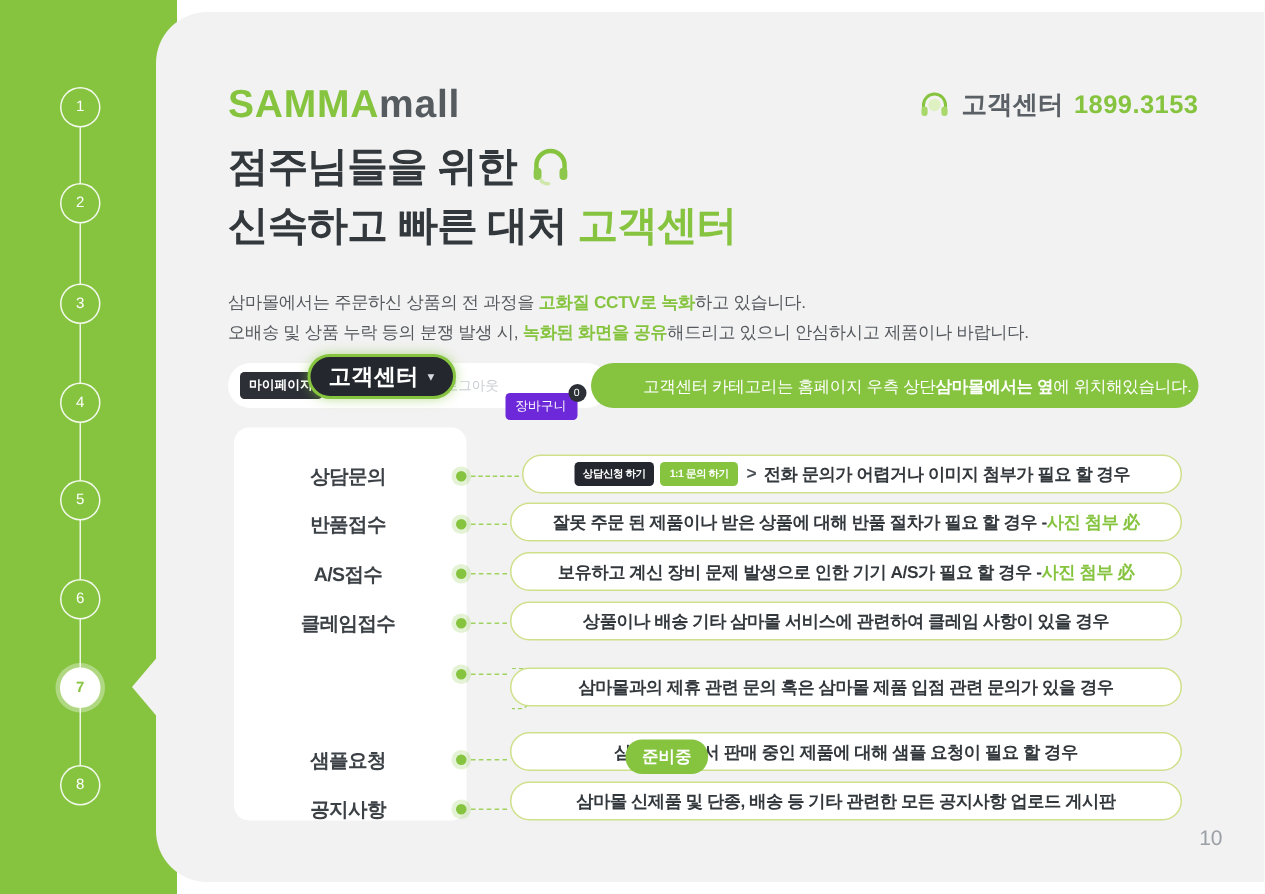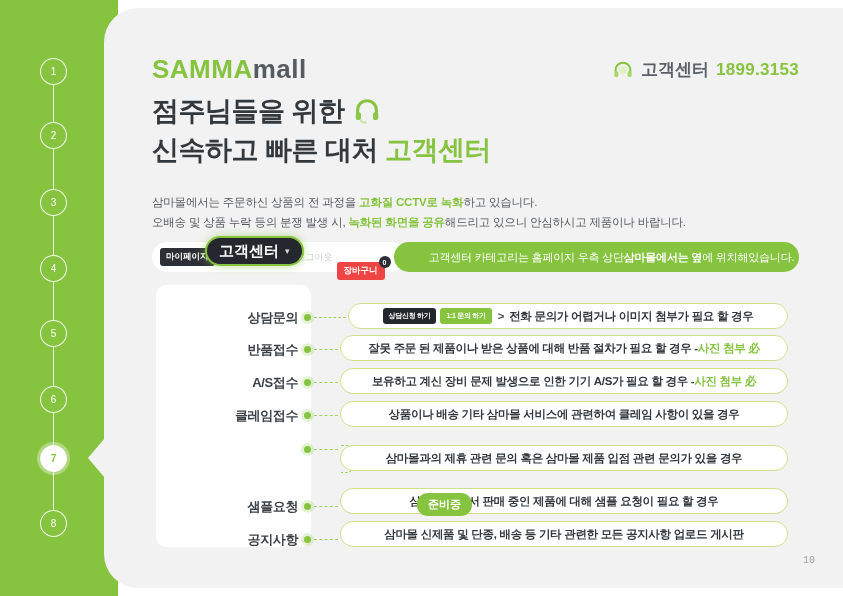--- a/index.html
+++ b/index.html
@@ -96,22 +96,22 @@
     padding: 0 8px; gap: 4px;
   }
   .tab-dark {
     background: #2c3036; color: #ffffff;
     font-size: 8.5px; font-weight: bold;
     padding: 3px 6px; border-radius: 3px;
     white-space: nowrap;
   }
   .tab-muted { color: #c9cdd2; font-size: 9px; white-space: nowrap; }
   .tab-cart {
-    background: #ef4444; color: #ffffff;
-    font-size: 8.5px; font-weight: bold;
+    background: #6d28d9; color: #ffffff;
+    font-size: 8.5px; font-weight: normal;
     padding: 3px 7px; border-radius: 3px;
     position: relative; white-space: nowrap; margin-top: 28px;
   }
   .cart-badge {
     position: absolute; right: -6px; top: -6px;
     width: 12px; height: 12px; border-radius: 50%;
     background: #2c3036; color: #fff;
     font-size: 7px; display:flex; align-items:center; justify-content:center;
   }
   .tab-active {
@@ -144,21 +144,21 @@
     border-radius: 10px;
   }
   .rows { position: absolute; left: 0; top: 277px; width: 739px; height: 262px; }
   .row {
     position: absolute; left: 0; width: 739px; height: 30px;
     display: flex; align-items: center;
   }
   .row-label {
     position: absolute; left: 62px; width: 132px;
     font-size: 13px; color: #3c4146; font-weight: bold;
-    text-align: right; letter-spacing: -.4px;
+    text-align: center; letter-spacing: -.4px;
   }
   .dot {
     position: absolute; width: 7px; height: 7px; border-radius: 50%;
     background: #86c440; box-shadow: 0 0 0 3px rgba(134,196,64,.22);
   }
   .dash {
     position: absolute; height: 0;
     border-top: 1.5px dashed #9fd15f;
   }
   .bubble {
@@ -193,21 +193,21 @@
   }
   .bracket {
     position: absolute; left: 237px; top: 437px;
     width: 12px; height: 28px;
     border: 1.5px dashed #9fd15f;
     border-left: none;
     border-radius: 0 6px 6px 0;
   }
   .pagenum {
     position: absolute; right: 28px; bottom: 22px;
-    font-size: 10px; color: #9aa0a6; font-family: Liberation Mono, monospace;
+    font-size: 14px; color: #9aa0a6;
   }
 </style>
 </head>
 <body>
 
 <div id="page">
 
   <div class="rail">
     <div class="rail-line"></div>
     <div id="steps">

